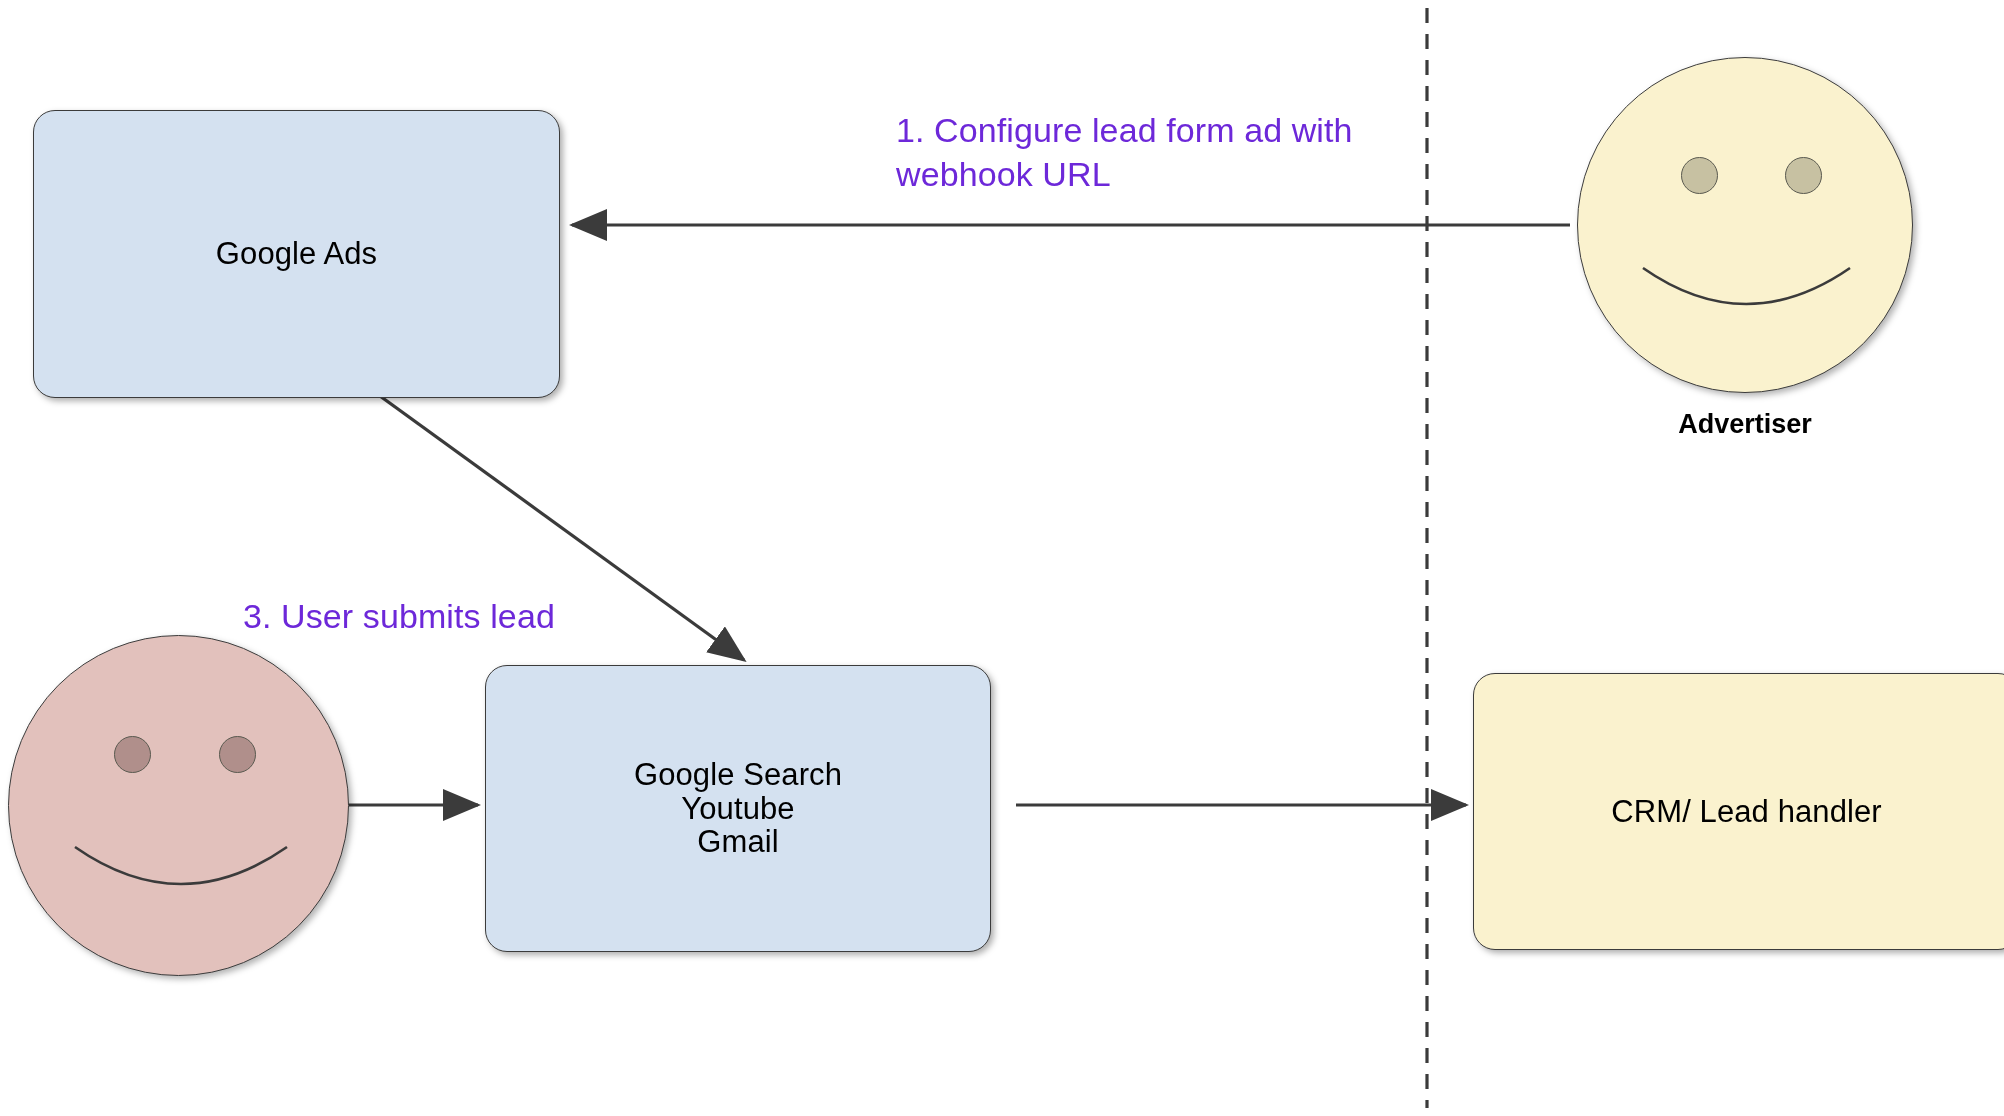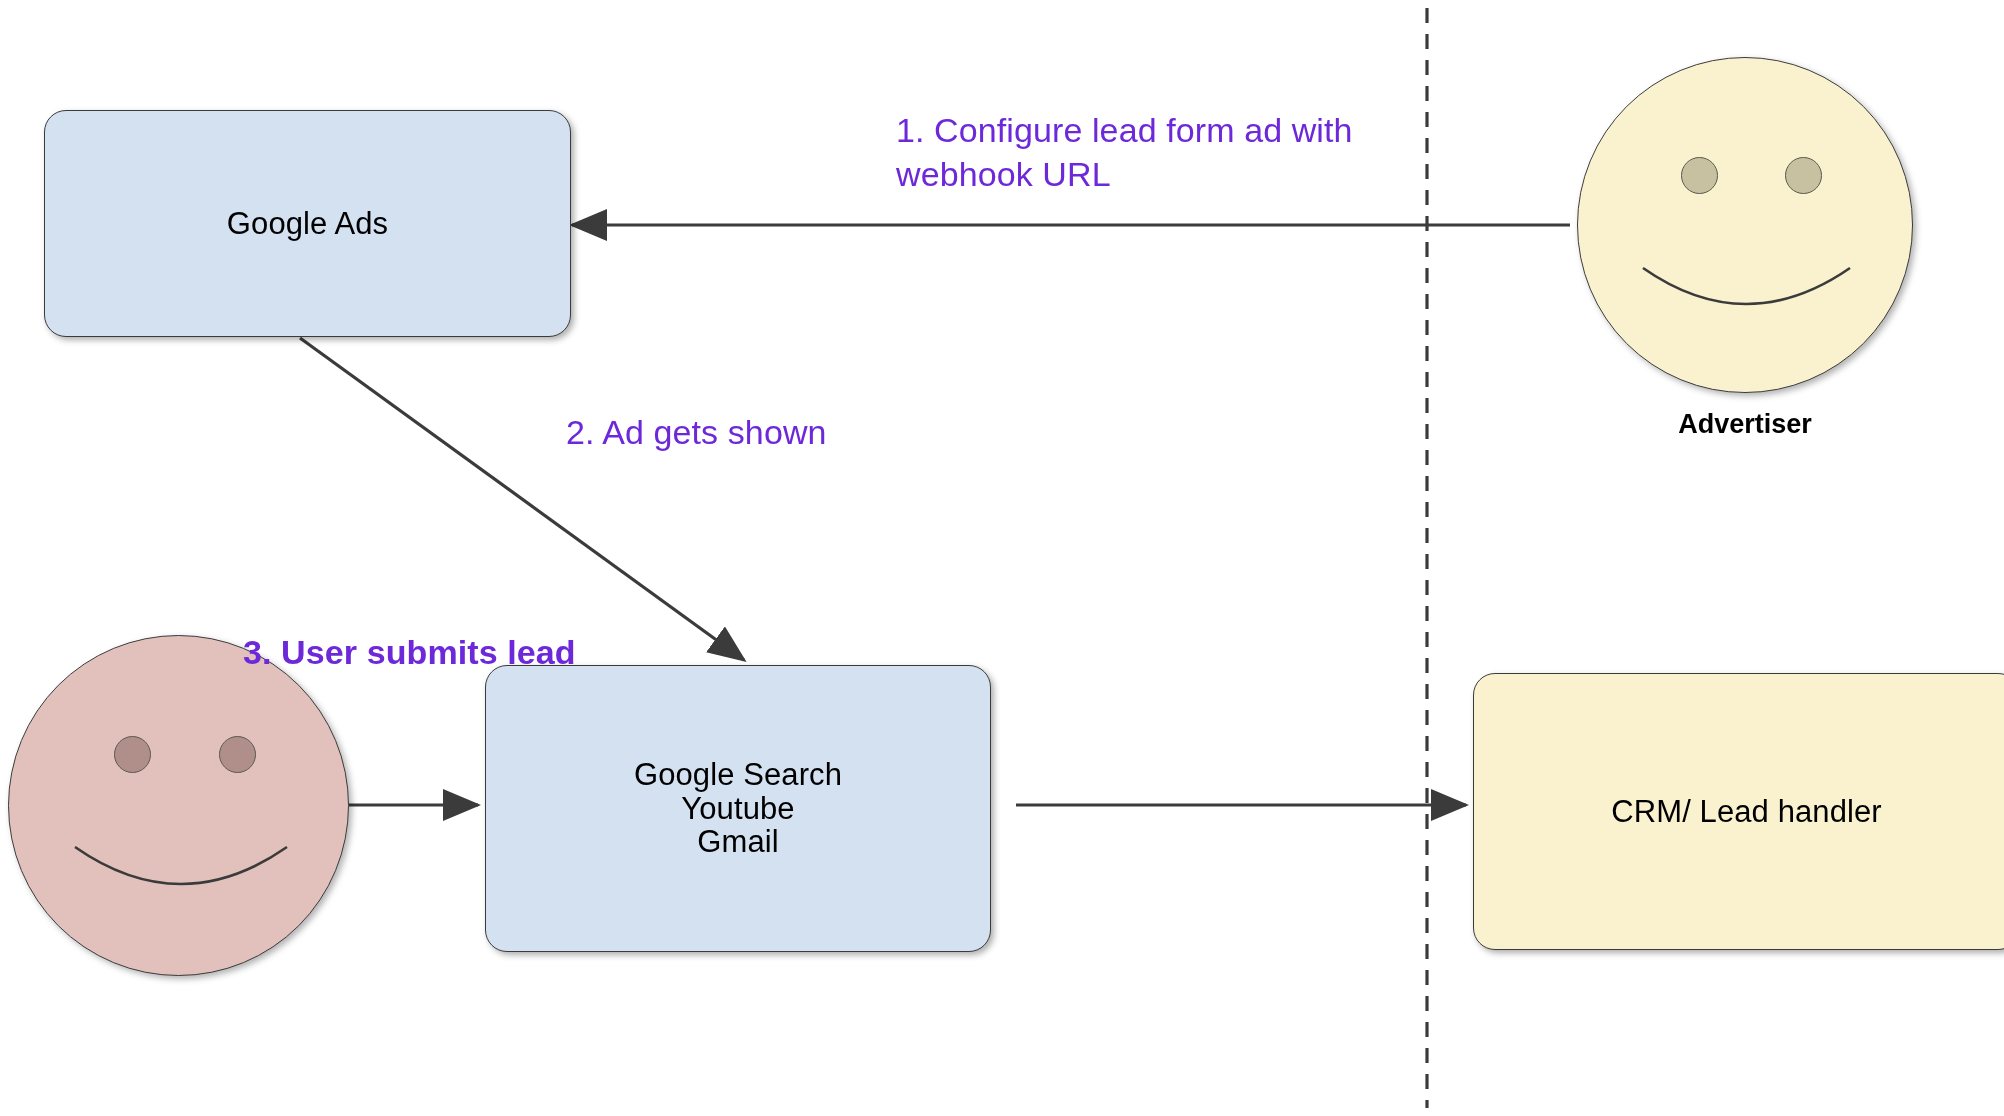--- a/index.html
+++ b/index.html
@@ -113,21 +113,21 @@
 
     <line x1="1570" y1="225" x2="572" y2="225" stroke="#3b3b3b" stroke-width="3.2" marker-end="url(#arrowEnd)"></line>
 
     <line x1="300" y1="338" x2="744" y2="660" stroke="#3b3b3b" stroke-width="3.2" marker-end="url(#arrowEnd)"></line>
 
     <line x1="349" y1="805" x2="478" y2="805" stroke="#3b3b3b" stroke-width="3.2" marker-end="url(#arrowEnd)"></line>
 
     <line x1="1016" y1="805" x2="1466" y2="805" stroke="#3b3b3b" stroke-width="3.2" marker-end="url(#arrowEnd)"></line>
   </svg>
 
-  <div class="node rect-node fill-blue" style="left:44px; top:110px; width:527px; height:227px;">
+  <div class="node rect-node fill-blue" style="left:33px; top:110px; width:527px; height:288px;">
     <span class="node-label">Google Ads</span>
   </div>
 
   <div class="node rect-node fill-blue" style="left:485px; top:665px; width:506px; height:287px;">
     <span class="node-label">Google Search
 Youtube
 Gmail</span>
   </div>
 
   <div class="node rect-node fill-cream" style="left:1473px; top:673px; width:547px; height:277px;">
@@ -149,18 +149,17 @@
     <div class="eye eye-rose" style="left:106px; top:101px; width:37px; height:37px;"></div>
     <div class="eye eye-rose" style="left:211px; top:101px; width:37px; height:37px;"></div>
     <svg class="mouth" style="left:63px; top:206px;" width="220" height="72" viewBox="0 0 220 72" xmlns="http://www.w3.org/2000/svg">
       <path d="M 4 6 Q 110 80 216 6" fill="none" stroke="#3b3b3b" stroke-width="2.6"></path>
     </svg>
   </div>
 
   <div class="edge-label" style="left:896px; top:108px; width:520px;">1.  Configure lead form ad with
 webhook URL</div>
 
-  <div class="edge-label" style="left:566px; top:410px; width:420px;">2.  Ad gets shown</div>
 
-  <div class="edge-label" style="left:243px; top:630px; width:420px;font-weight:bold;">3.  User submits lead</div>
+  <div class="edge-label" style="left:243px; top:594px; width:420px;">3.  User submits lead</div>
 
 
 </div>
 
 </body></html>

